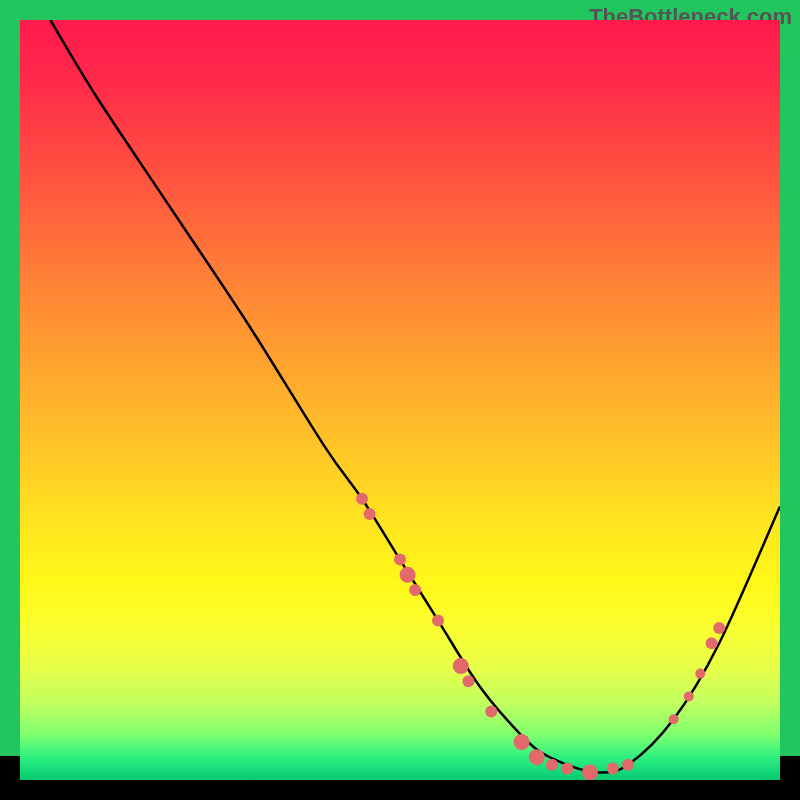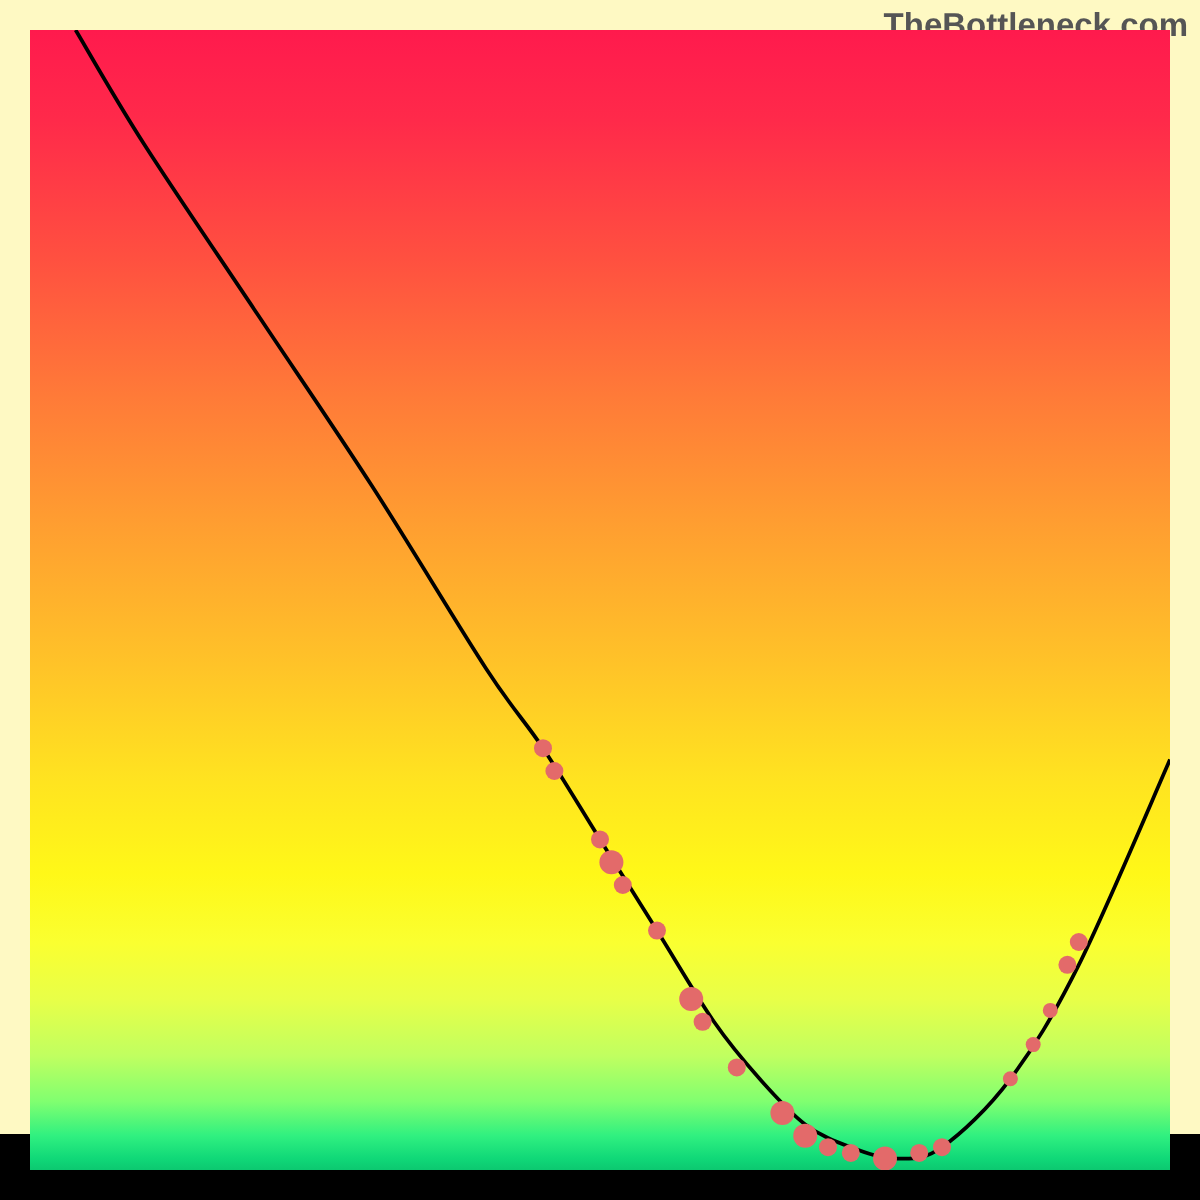--- a/index.html
+++ b/index.html
@@ -1,17 +1,17 @@
 <!DOCTYPE html>
 <html><head>
 <meta charset="utf-8">
 <style>
   * { margin: 0; padding: 0; box-sizing: border-box; }
   html, body { width: 800px; height: 800px; background: #000; overflow: hidden; }
-  .container { position: relative; width: 800px; height: 756px; background: #fef9c3; }
+  .container { position: relative; width: 800px; height: 756px; background: #22c55e; }
   .watermark { position: absolute; top: 4px; right: 8px; color: #555; font-family: Arial, sans-serif; font-size: 22px; font-weight: bold; }
   .plot-area { position: absolute; left: 20px; top: 20px; width: 760px; height: 760px; }
   .gradient-bg { position: absolute; left: 0; top: 0; width: 760px; height: 760px;
     background: linear-gradient(to bottom,
       #ff1a4d 0%,
       #ff2a4a 8%,
       #ff5040 20%,
       #ff7a38 32%,
       #ffa030 44%,
       #ffc428 56%,

